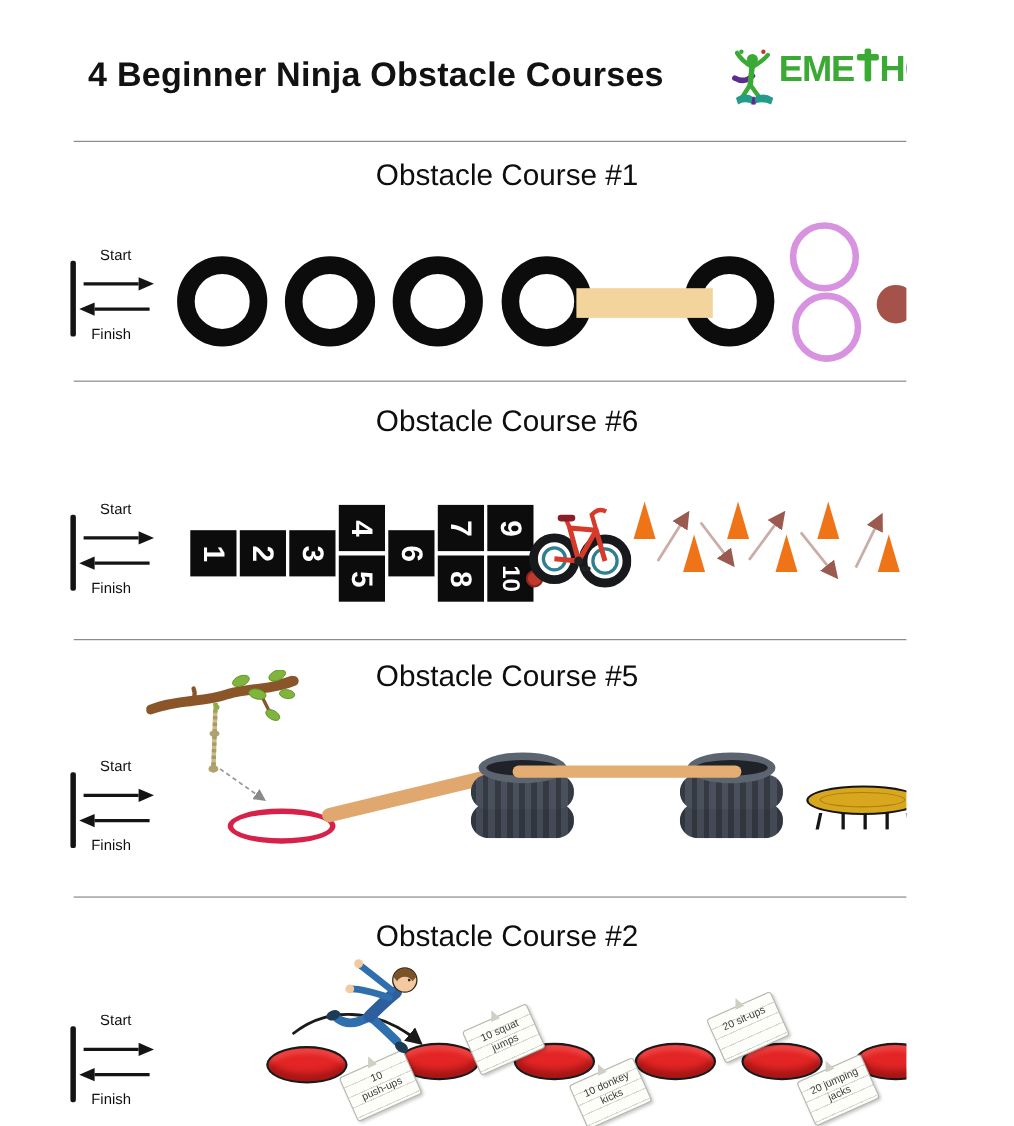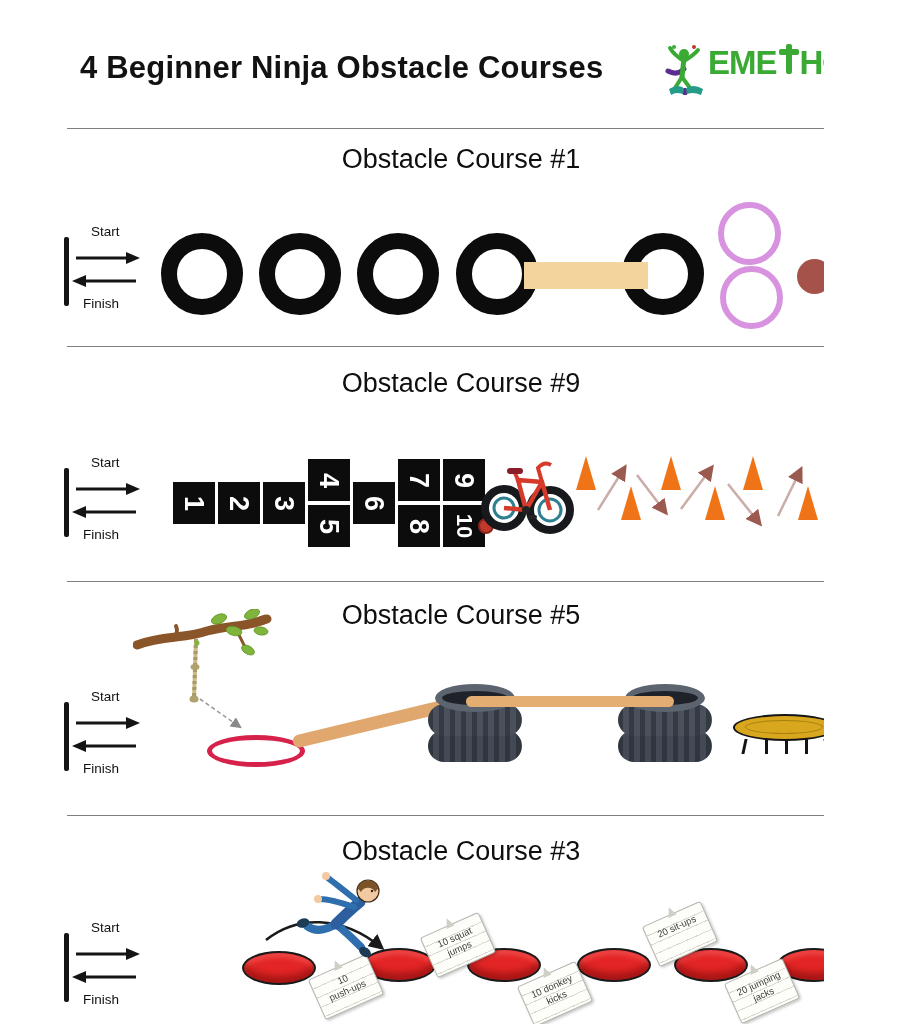--- a/index.html
+++ b/index.html
@@ -138,21 +138,21 @@
   <div class="hoop" style="left:720px;top:250px"></div>
   <div class="spot"></div>
   <svg class="turn" style="left:842px;top:231px" width="46" height="58" viewBox="0 0 50 64">
     <g fill="#0b0b0b">
         <rect x="8" y="2" width="40" height="47" mask="url(#biteMask)"></rect>
         <polygon points="1,53 24,43 24,63"></polygon>
       </g>
     </svg>
 
   <div class="divider" style="top:330px"></div>
-  <h2 class="h2" style="top:352px">Obstacle Course #9</h2>
+  <h2 class="h2" style="top:352px">Obstacle Course #6</h2>
 
   <div class="sf" style="top:438px">
     <div class="bar"></div>
     <span class="lbl start">Start</span>
     <svg class="a1" width="66" height="14">
       <line x1="2" y1="7" x2="52" y2="7" stroke="#141414" stroke-width="3"></line>
         <polygon points="52,1 66,7 52,13" fill="#141414"></polygon>
       </svg>
     <svg class="a2" width="66" height="14">
       <line x1="14" y1="7" x2="64" y2="7" stroke="#141414" stroke-width="3"></line>
@@ -288,21 +288,21 @@
     <div class="leg" style="left:92px;transform:skewX(12deg)"></div>
   </div>
   <svg class="turn" style="left:843px;top:706px" width="46" height="58" viewBox="0 0 50 64">
     <g fill="#0b0b0b">
         <rect x="8" y="2" width="40" height="47" mask="url(#biteMask)"></rect>
         <polygon points="1,53 24,43 24,63"></polygon>
       </g>
     </svg>
 
   <div class="divider" style="top:799px"></div>
-  <h2 class="h2" style="top:820px">Obstacle Course #3</h2>
+  <h2 class="h2" style="top:820px">Obstacle Course #2</h2>
 
   <div class="sf" style="top:903px">
     <div class="bar"></div>
     <span class="lbl start">Start</span>
     <svg class="a1" width="66" height="14">
       <line x1="2" y1="7" x2="52" y2="7" stroke="#141414" stroke-width="3"></line>
         <polygon points="52,1 66,7 52,13" fill="#141414"></polygon>
       </svg>
     <svg class="a2" width="66" height="14">
       <line x1="14" y1="7" x2="64" y2="7" stroke="#141414" stroke-width="3"></line>

